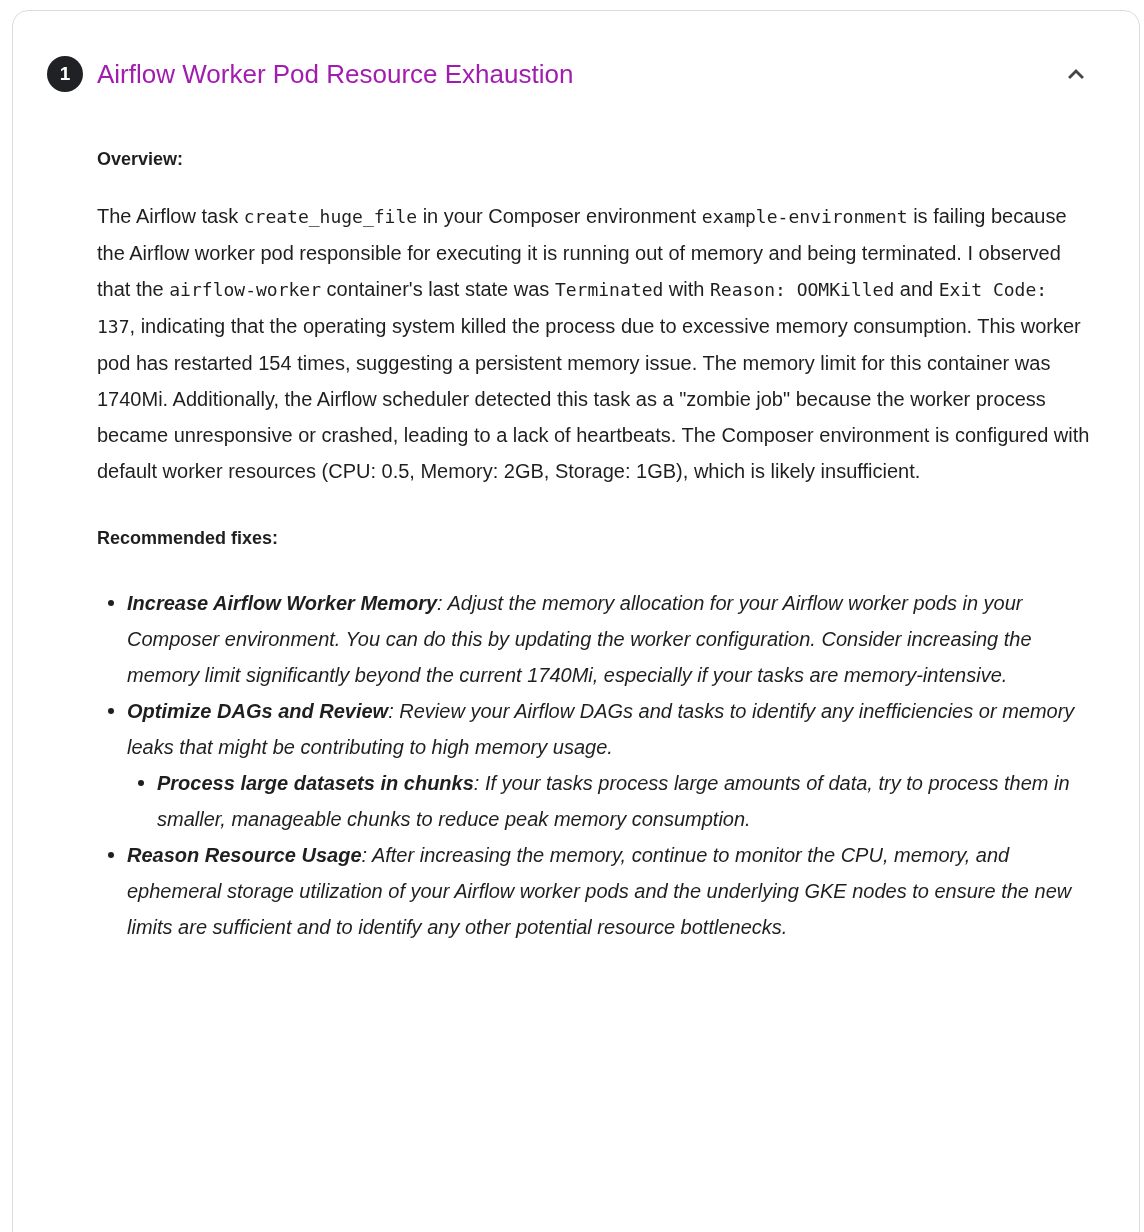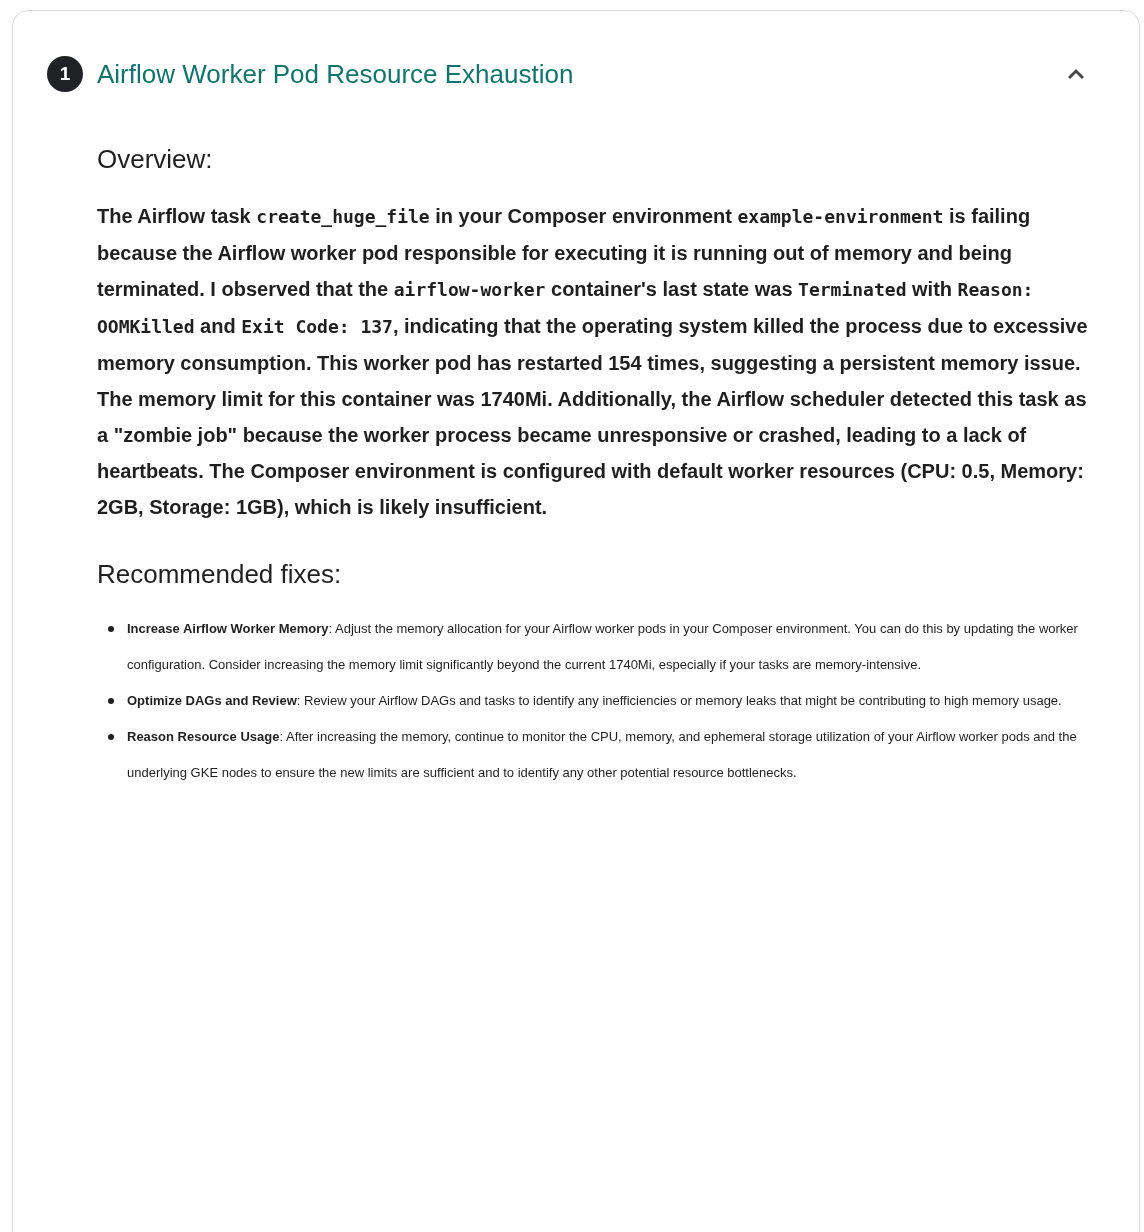--- a/index.html
+++ b/index.html
@@ -35,65 +35,65 @@
     align-items: center;
     justify-content: center;
     flex: 0 0 auto;
   }
   .card-title {
     flex: 1;
     margin-left: 14px;
     font-size: 26px;
     line-height: 36px;
     font-weight: 400;
-    color: #0f766e;
+    color: #a21caf;
     white-space: nowrap;
     overflow: hidden;
   }
   .collapse-btn {
     background: none;
     border: none;
     width: 26px; height: 26px;
     padding: 0;
     cursor: pointer;
     flex: 0 0 auto;
     display: flex;
     align-items: center;
     justify-content: center;
   }
   .card-body {
     padding: 0 44px 40px 84px;
   }
   .section-heading {
-    font-size: 26px;
+    font-size: 18px;
     line-height: 28px;
-    font-weight: 400;
+    font-weight: 700;
     color: #1f1f1f;
   }
   .overview-heading { margin: 53px 0 25px 0; }
-  .fixes-heading { margin: 35px 0 23px 0; }
+  .fixes-heading { margin: 35px 0 33px 0; }
   .body-text {
     font-size: 20px;
     line-height: 36px;
     color: #1f1f1f;
-    font-weight: bold;
   }
   .body-text code, .inline-code {
     font-family: "DejaVu Sans Mono", "Liberation Mono", monospace;
     font-size: 18px;
     color: #1f1f1f;
   }
   ul.fix-list {
     list-style: none;
     padding-left: 30px;
   }
   ul.fix-list li {
     position: relative;
-    font-size: 13px;
+    font-size: 20px;
     line-height: 36px;
+    font-style: italic;
   }
   ul.fix-list li::before {
     content: "";
     position: absolute;
     left: -19px;
     top: 15px;
     width: 6px; height: 6px;
     border-radius: 50%;
     background: #1f1f1f;
   }
@@ -124,20 +124,23 @@
     <p class="body-text"><span>The Airflow task </span><code>create_huge_file</code><span> in your Composer environment </span><code>example-environment</code><span> is failing because the Airflow worker pod responsible for executing it is running out of memory and being terminated. I observed that the </span><code>airflow-worker</code><span> container's last state was </span><code>Terminated</code><span> with </span><code>Reason: OOMKilled</code><span> and </span><code>Exit Code: 137</code><span>, indicating that the operating system killed the process due to excessive memory consumption. This worker pod has restarted 154 times, suggesting a persistent memory issue. The memory limit for this container was 1740Mi. Additionally, the Airflow scheduler detected this task as a "zombie job" because the worker process became unresponsive or crashed, leading to a lack of heartbeats. The Composer environment is configured with default worker resources (CPU: 0.5, Memory: 2GB, Storage: 1GB), which is likely insufficient.</span></p>
 
     <h3 class="section-heading fixes-heading">Recommended fixes:</h3>
     <ul class="fix-list">
       <li>
         <span class="fix-lead">Increase Airflow Worker Memory</span><span>: Adjust the memory allocation for your Airflow worker pods in your Composer environment. You can do this by updating the worker configuration. Consider increasing the memory limit significantly beyond the current 1740Mi, especially if your tasks are memory-intensive.</span>
       </li>
       <li>
         <span class="fix-lead">Optimize DAGs and Review</span><span>: Review your Airflow DAGs and tasks to identify any inefficiencies or memory leaks that might be contributing to high memory usage.</span>
         <ul class="fix-list fix-sublist">
+          <li>
+            <span class="fix-lead">Process large datasets in chunks</span><span>: If your tasks process large amounts of data, try to process them in smaller, manageable chunks to reduce peak memory consumption.</span>
+          </li>
         </ul>
       </li>
       <li>
         <span class="fix-lead">Reason Resource Usage</span><span>: After increasing the memory, continue to monitor the CPU, memory, and ephemeral storage utilization of your Airflow worker pods and the underlying GKE nodes to ensure the new limits are sufficient and to identify any other potential resource bottlenecks.</span>
       </li>
     </ul>
   </div>
 </div>
 
 </body></html>

